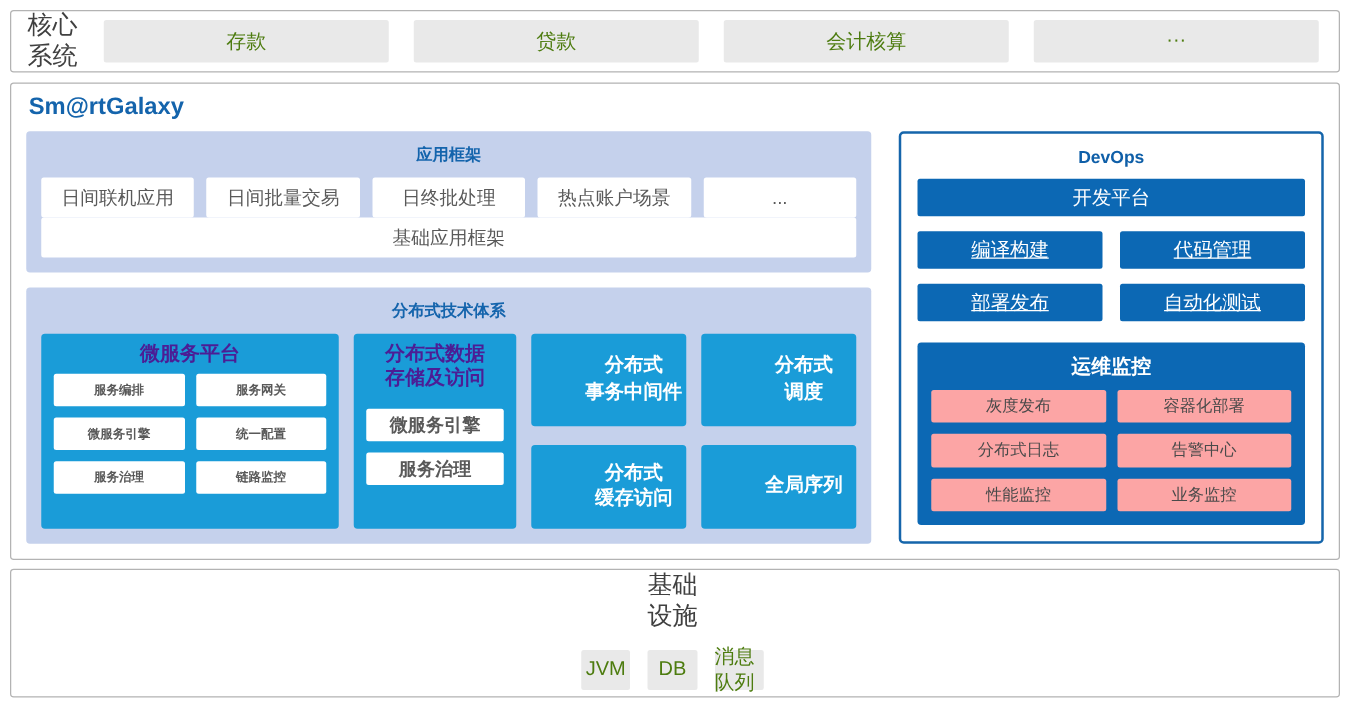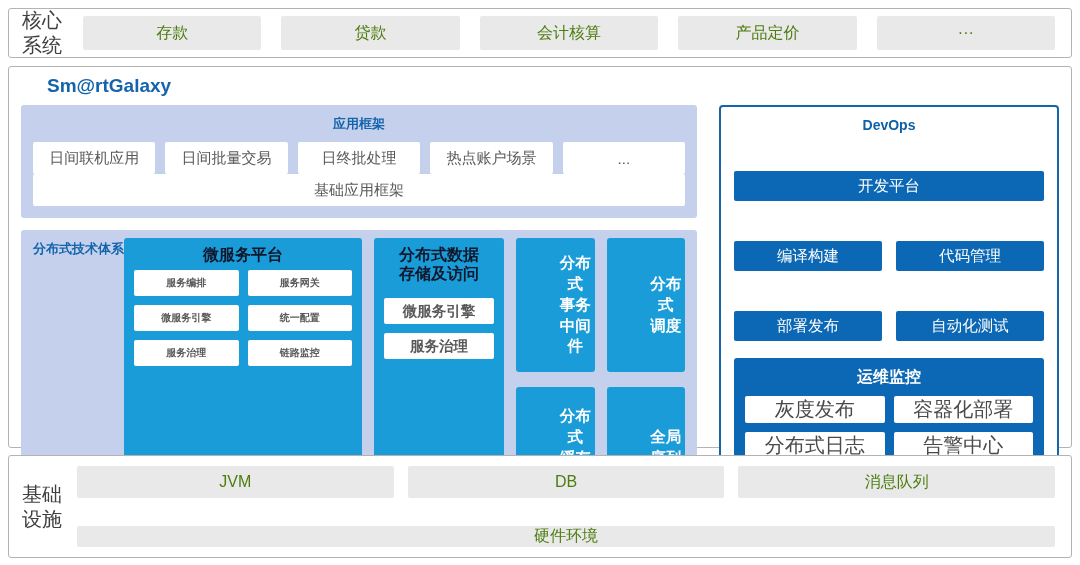--- a/index.html
+++ b/index.html
@@ -30,21 +30,20 @@
   
   .main-panel {
     position: absolute; left: 8px; top: 66px; width: 1064px; height: 382px;
     border: 1px solid #b3b3b3; border-radius: 3px; background: #ffffff;
     padding: 6px 12px 12px 12px;
     display: flex; flex-direction: column;
   }
   .main-title {
     font-size: 19px; font-weight: bold; color: #1464ac;
     padding: 2px 2px 8px 2px;
-    margin-left: 24px;
   }
   .main-content { flex: 1; display: flex; gap: 22px; }
 
   .left-col { flex: 1 1 auto; display: flex; flex-direction: column; }
 
   .lightblue-panel {
     background: #c5d1ec; border-radius: 3px; padding: 8px 12px 12px 12px;
   }
   .panel-title {
     text-align: center; font-size: 13px; font-weight: bold; color: #1464ac;
@@ -56,28 +55,28 @@
     font-size: 15px; color: #595959;
   }
 
   
   .app-framework { flex: 0 0 auto; }
   .app-row { display: flex; gap: 10px; }
   .app-row .white-box { flex: 1 1 0; height: 32px; }
   .base-box { height: 32px; }
 
   
-  .distributed { flex: 1 1 auto; margin-top: 12px; display: flex; flex-direction: row; }
+  .distributed { flex: 1 1 auto; margin-top: 12px; display: flex; flex-direction: column; }
   .dist-cols { flex: 1; display: flex; gap: 12px; }
   .cyan {
     background: #1a9cd8; border-radius: 3px; color: #ffffff;
     font-weight: bold; font-size: 15px;
   }
   .cyan-title {
-    text-align: center; color: #0f172a; font-weight: bold; font-size: 16px;
+    text-align: center; color: #4c1d95; font-weight: bold; font-size: 16px;
     padding: 7px 0 6px 0; line-height: 1.2;
   }
   .micro-col { flex: 0 0 238px; padding: 0 10px 10px 10px; }
   .micro-grid {
     display: grid; grid-template-columns: 1fr 1fr; gap: 9px;
   }
   .micro-grid .white-box { height: 26px; font-size: 10px; }
   .storage-col { flex: 0 0 130px; padding: 0 10px 10px 10px; }
   .storage-col .white-box { height: 26px; margin-top: 9px; font-size: 14.5px; }
   .cell-col { flex: 1 1 0; display: flex; flex-direction: column; gap: 15px; }
@@ -94,65 +93,64 @@
     background: #ffffff; padding: 6px 13px 13px 13px;
     display: flex; flex-direction: column;
   }
   .devops-title {
     text-align: center; font-size: 14px; font-weight: bold; color: #0f5fa8;
     padding: 4px 0 10px 0;
   }
   .blue-btn {
     background: #0c68b4; border-radius: 2px; color: #ffffff;
     display: flex; align-items: center; justify-content: center;
-    font-size: 15.5px; height: 30px; margin-top: 28px;
+    font-size: 15.5px; height: 30px;
   }
   .devops-row { display: flex; gap: 14px; }
-  .devops-row .blue-btn { flex: 1 1 0; }
+  .devops-row .blue-btn { flex: 1 1 0; text-decoration: underline; }
   .mb12 { margin-bottom: 12px; }
   .mb17 { margin-bottom: 17px; }
   .ops-monitor {
     flex: 1; background: #0c68b4; border-radius: 3px;
     padding: 5px 11px 11px 11px; display: flex; flex-direction: column;
   }
   .ops-title {
     text-align: center; color: #ffffff; font-weight: bold; font-size: 16px;
     padding: 4px 0 8px 0;
   }
   .ops-grid {
     flex: 1; display: grid; grid-template-columns: 1fr 1fr;
     grid-template-rows: 1fr 1fr 1fr; gap: 9px;
   }
   .ops-box {
-    background: #ffffff; border-radius: 2px;
-    display: flex; align-items: center; justify-content: center;
-    font-size: 20px; color: #4a4a4a;
+    background: #fca5a5; border-radius: 2px;
+    display: flex; align-items: center; justify-content: center;
+    font-size: 13px; color: #4a4a4a;
   }
 
   
   .bottom-bar {
     position: absolute; left: 8px; top: 455px; width: 1064px; height: 103px;
     border: 1px solid #b3b3b3; border-radius: 3px; background: #ffffff;
-    display: flex; align-items: center; gap: 14px; padding: 0 16px 0 12px;
+    display: flex; align-items: center; gap: 14px; padding: 0 16px 0 12px; flex-direction: column;
   }
   .infra-content { flex: 1; display: flex; flex-direction: column; gap: 28px; }
   .infra-row { display: flex; gap: 14px; }
   .infra-row .gray-box { height: 32px; }
   .hardware-box { height: 32px; }
 </style>
 </head>
 <body>
 
 <div class="top-bar">
   <div class="side-label preline">核心
 系统</div>
   <div class="gray-box">存款</div>
   <div class="gray-box">贷款</div>
   <div class="gray-box">会计核算</div>
-  <div class="gray-box">产品定价</div>
   <div class="gray-box">···</div>
 </div>
 
 <div class="main-panel">
   <div class="main-title">Sm@rtGalaxy</div>
   <div class="main-content">
 
     <div class="left-col">
 
       <div class="lightblue-panel app-framework">

